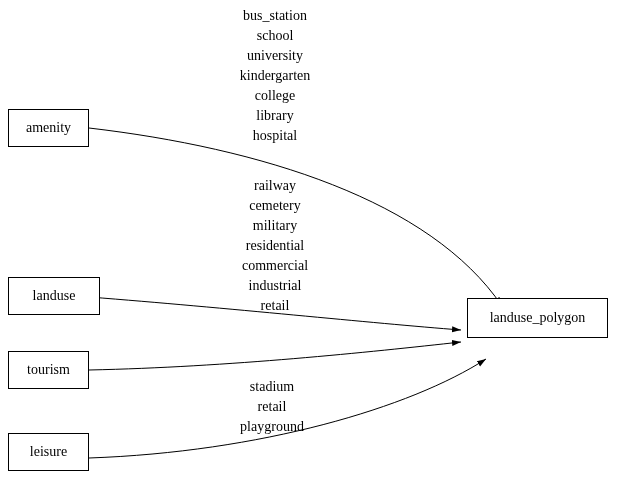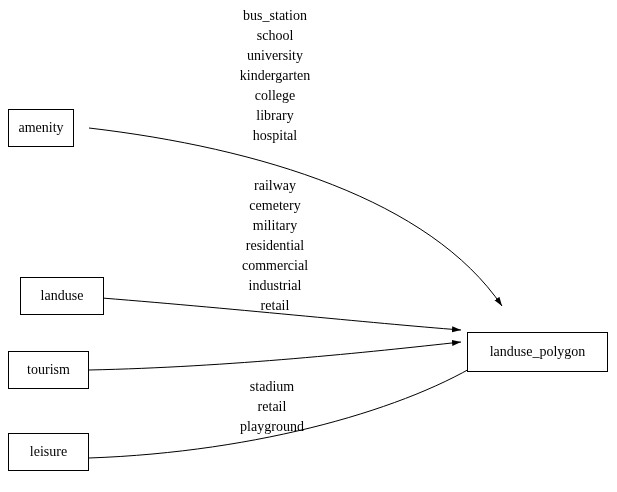--- a/index.html
+++ b/index.html
@@ -55,37 +55,37 @@
       <marker id="arrowhead" markerWidth="10" markerHeight="8" refX="9" refY="4" orient="auto" markerUnits="userSpaceOnUse">
         <polygon points="0,1 9,4 0,7" fill="#000000"></polygon>
       </marker>
     </defs>
     <path d="M89,128 C 260,148 430,200 502,306" marker-end="url(#arrowhead)"></path>
     <path d="M89,297 C 230,308 370,323 461,330" marker-end="url(#arrowhead)"></path>
     <path d="M89,370 C 230,367 370,352 461,342" marker-end="url(#arrowhead)"></path>
     <path d="M89,458 C 260,452 410,408 486,359" marker-end="url(#arrowhead)"></path>
   </svg>
 
-  <div class="node" style="left:8px; top:109px; width:66px; height:38px;text-align:center;">
+  <div class="node" style="left:8px; top:109px; width:81px; height:38px;text-align:center;">
     <span>amenity</span>
   </div>
 
-  <div class="node" style="left:20px; top:277px; width:84px; height:38px;">
+  <div class="node" style="left:8px; top:277px; width:92px; height:38px;">
     <span>landuse</span>
   </div>
 
   <div class="node" style="left:8px; top:351px; width:81px; height:38px;align-items:center;">
     <span>tourism</span>
   </div>
 
   <div class="node" style="left:8px; top:433px; width:81px; height:38px;">
     <span>leisure</span>
   </div>
 
-  <div class="node" style="left:467px; top:332px; width:141px; height:40px;">
+  <div class="node" style="left:467px; top:298px; width:141px; height:40px;">
     <span>landuse_polygon</span>
   </div>
 
   <div class="edge-label" style="left:175px; top:176px; width:200px;">railway
 cemetery
 military
 residential
 commercial
 industrial
 retail</div>

